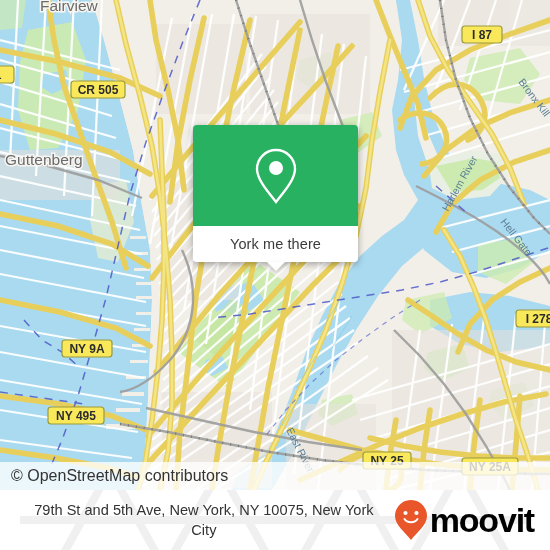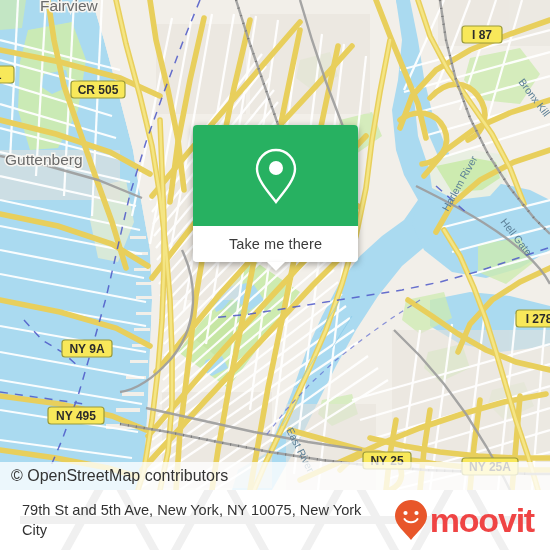--- a/index.html
+++ b/index.html
@@ -11,20 +11,21 @@
     width: 550px;
     height: 550px;
     font-family: "Liberation Sans", sans-serif;
     overflow: hidden;
   }
   #root {
     position: relative;
     width: 550px;
     height: 550px;
     overflow: hidden;
+    text-align: center;
   }
 
   
   #map-area {
     position: absolute;
     left: 0; top: 0;
     width: 550px; height: 490px;
     overflow: hidden;
     background: #f2efe9;
   }
@@ -133,21 +134,21 @@
     flex: 0 0 auto;
     display: flex;
     align-items: center;
     gap: 2px;
     padding-right: 6px;
   }
   #brand-pin { display: block; }
   #brand-word {
     font-size: 34px;
     font-weight: bold;
-    color: #ef4444;
+    color: #000000;
     letter-spacing: -1.2px;
     line-height: 34px;
   }
 </style>
 </head>
 <body>
 
 <div id="root">
 
   <div id="map-area">
@@ -512,21 +513,21 @@
   </div>
 
   <div id="popup">
     <div id="popup-head">
       <svg width="48" height="60" viewBox="0 0 48 60">
         <path d="M24 4 C13.5 4 5 12.5 5 23 C5 34 17 47 24 56 C31 47 43 34 43 23 C43 12.5 34.5 4 24 4 Z" fill="none" stroke="#ffffff" stroke-width="2.4"></path>
         <circle cx="24" cy="22" r="7" fill="#ffffff"></circle>
       </svg>
     </div>
     <div id="popup-foot">
-      <span id="popup-foot-label">Take me there</span>
+      <span id="popup-foot-label">York me there</span>
     </div>
     <div id="popup-tail"></div>
   </div>
 
   <div id="bottom-bar">
     <svg id="bottom-watermark" viewBox="0 0 550 100" xmlns="http://www.w3.org/2000/svg">
       <g stroke="#f0f0f0" stroke-width="8" fill="none">
         <path d="M 60 100 L 110 10 L 160 100"></path>
         <path d="M 170 100 L 220 10 L 270 100"></path>
         <path d="M 300 100 L 350 10 L 400 100"></path>

